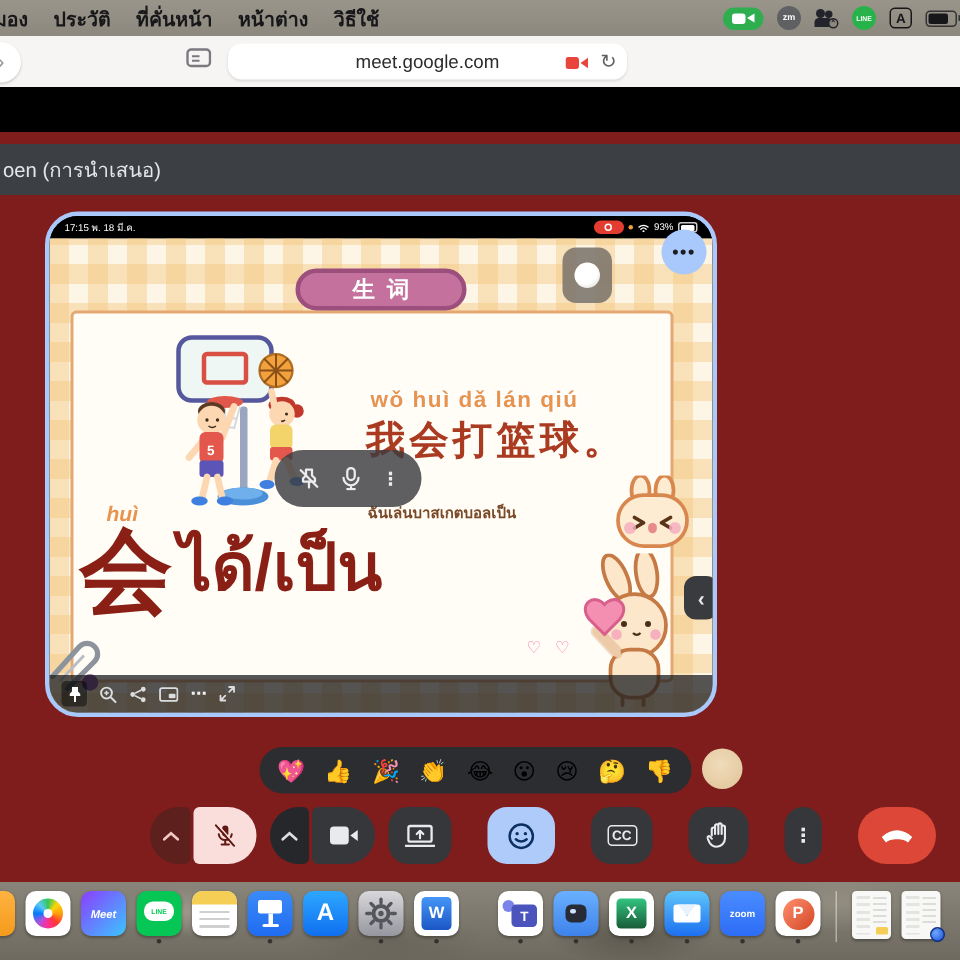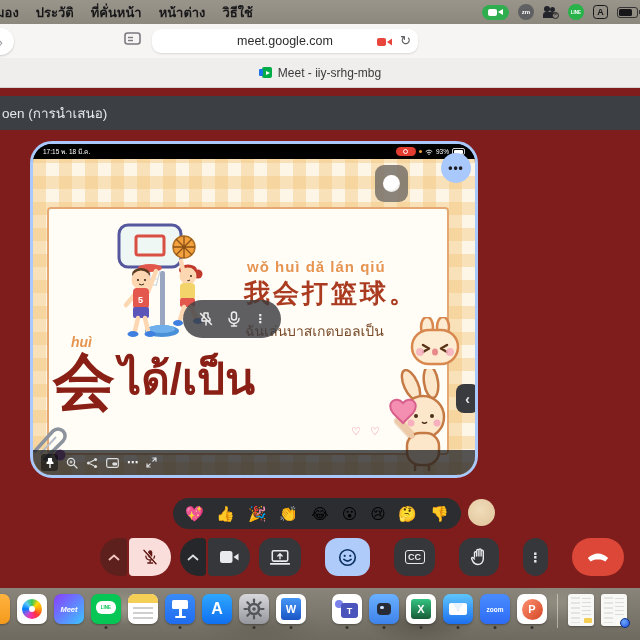--- a/index.html
+++ b/index.html
@@ -71,21 +71,21 @@
                      repeating-linear-gradient(0deg,rgba(243,199,128,.45) 0 13px,rgba(0,0,0,0) 13px 26px);}
   .panel{position:absolute;left:14px;right:26px;top:48px;bottom:20px;background:#fffdf6;
     border:2px solid #e5a873;border-radius:4px;}
   .slide-title{position:absolute;top:20px;left:50%;transform:translateX(-50%);width:114px;height:28px;
     background:#c4719e;border:3px solid #9c4e7c;border-radius:16px;color:#fff;font-size:15px;font-weight:700;
     letter-spacing:8px;display:flex;align-items:center;justify-content:center;box-sizing:border-box;padding-left:8px;}
   .bball{position:absolute;left:56px;top:60px;}
   .pinyin1{position:absolute;left:214px;top:99px;font-size:15px;font-weight:800;color:#e6944f;letter-spacing:1px;
     text-shadow:1px 1px 0 #fff,-1px 1px 0 #fff,1px -1px 0 #fff,-1px -1px 0 #fff;}
   .hanzi1{position:absolute;left:211px;top:117px;font-size:26px;font-weight:800;color:#aa3a20;letter-spacing:3px;}
-  .thai1{position:absolute;left:212px;top:161px;font-size:14px;font-weight:400;color:#7a4a28;}
+  .thai1{position:absolute;left:212px;top:175px;font-size:10px;font-weight:700;color:#7a4a28;}
   .pinyin2{position:absolute;left:38px;top:175px;font-size:14px;font-weight:800;font-style:italic;color:#e6944f;}
   .hanzi2{position:absolute;left:20px;top:192px;font-size:62px;font-weight:800;color:#8a2015;line-height:1;}
   .thai2{position:absolute;left:86px;top:198px;font-size:44px;font-weight:800;color:#8a2015;line-height:1;}
   .thai3{position:absolute;left:88px;top:276px;font-size:10.5px;font-weight:700;color:#8a2015;}
   .bunny1{position:absolute;left:376px;top:158px;}
   .bunny2{position:absolute;left:334px;top:210px;}
   .hearts{position:absolute;left:318px;top:266px;color:#f07fa3;font-size:11px;font-weight:700;letter-spacing:3px;}
   .clip{position:absolute;left:-6px;top:258px;}
 
   .overlay-pill{position:absolute;left:150px;top:156px;width:98px;height:38px;background:rgba(60,60,64,.82);
@@ -242,28 +242,20 @@
       <span class="addr-cam">
         <svg width="15" height="10" viewBox="0 0 15 10">
             <rect x="0" y="1" width="9" height="8" rx="2" fill="#e8453c"></rect>
             <path d="M10 5l5-3.5v7z" fill="#e8453c"></path>
           </svg>
       </span>
       <span class="reload">↻</span>
     </div>
   </div>
 
-  <div class="tabbar">
-    <span class="meet-favicon">
-        <i></i>
-        <u></u>
-        <b></b>
-      </span>
-    <span>Meet - iiy-srhg-mbg</span>
-  </div>
 
   <div class="meet-area">
 
     <div class="banner">
       <span>oen (การนำเสนอ)</span>
     </div>
 
     <div class="tile">
 
       <div class="statusbar">
@@ -279,20 +271,23 @@
             </svg>
           <span>93%</span>
           <span class="mini-batt">
               <i></i>
             </span>
         </span>
       </div>
 
       <div class="slide">
         <div class="panel"></div>
+        <div class="slide-title">
+          <span>生词</span>
+        </div>
 
         <svg class="bball" width="150" height="135" viewBox="0 0 150 135">
           <rect x="71" y="52" width="5" height="58" rx="2" fill="#9aa6bf"></rect>
           <ellipse cx="73" cy="112" rx="17" ry="6" fill="#4a90d9"></ellipse>
           <ellipse cx="73" cy="110" rx="13" ry="4" fill="#6fb0ec"></ellipse>
           <rect x="30" y="6" width="62" height="42" rx="9" fill="#eef7f4" stroke="#56589e" stroke-width="3"></rect>
           <rect x="47" y="17" width="28" height="19" rx="2" fill="none" stroke="#d94f43" stroke-width="3"></rect>
           <ellipse cx="61" cy="49" rx="12" ry="4" fill="#e2574c"></ellipse>
           <path d="M51 52l4 15M71 52l-4 15M61 53v16M53 60h16M55 66h12" stroke="#cfd8dc" stroke-width="1.2" fill="none"></path>
           <circle cx="95" cy="28" r="11" fill="#f2a13c" stroke="#b06e22" stroke-width="1.5"></circle>

